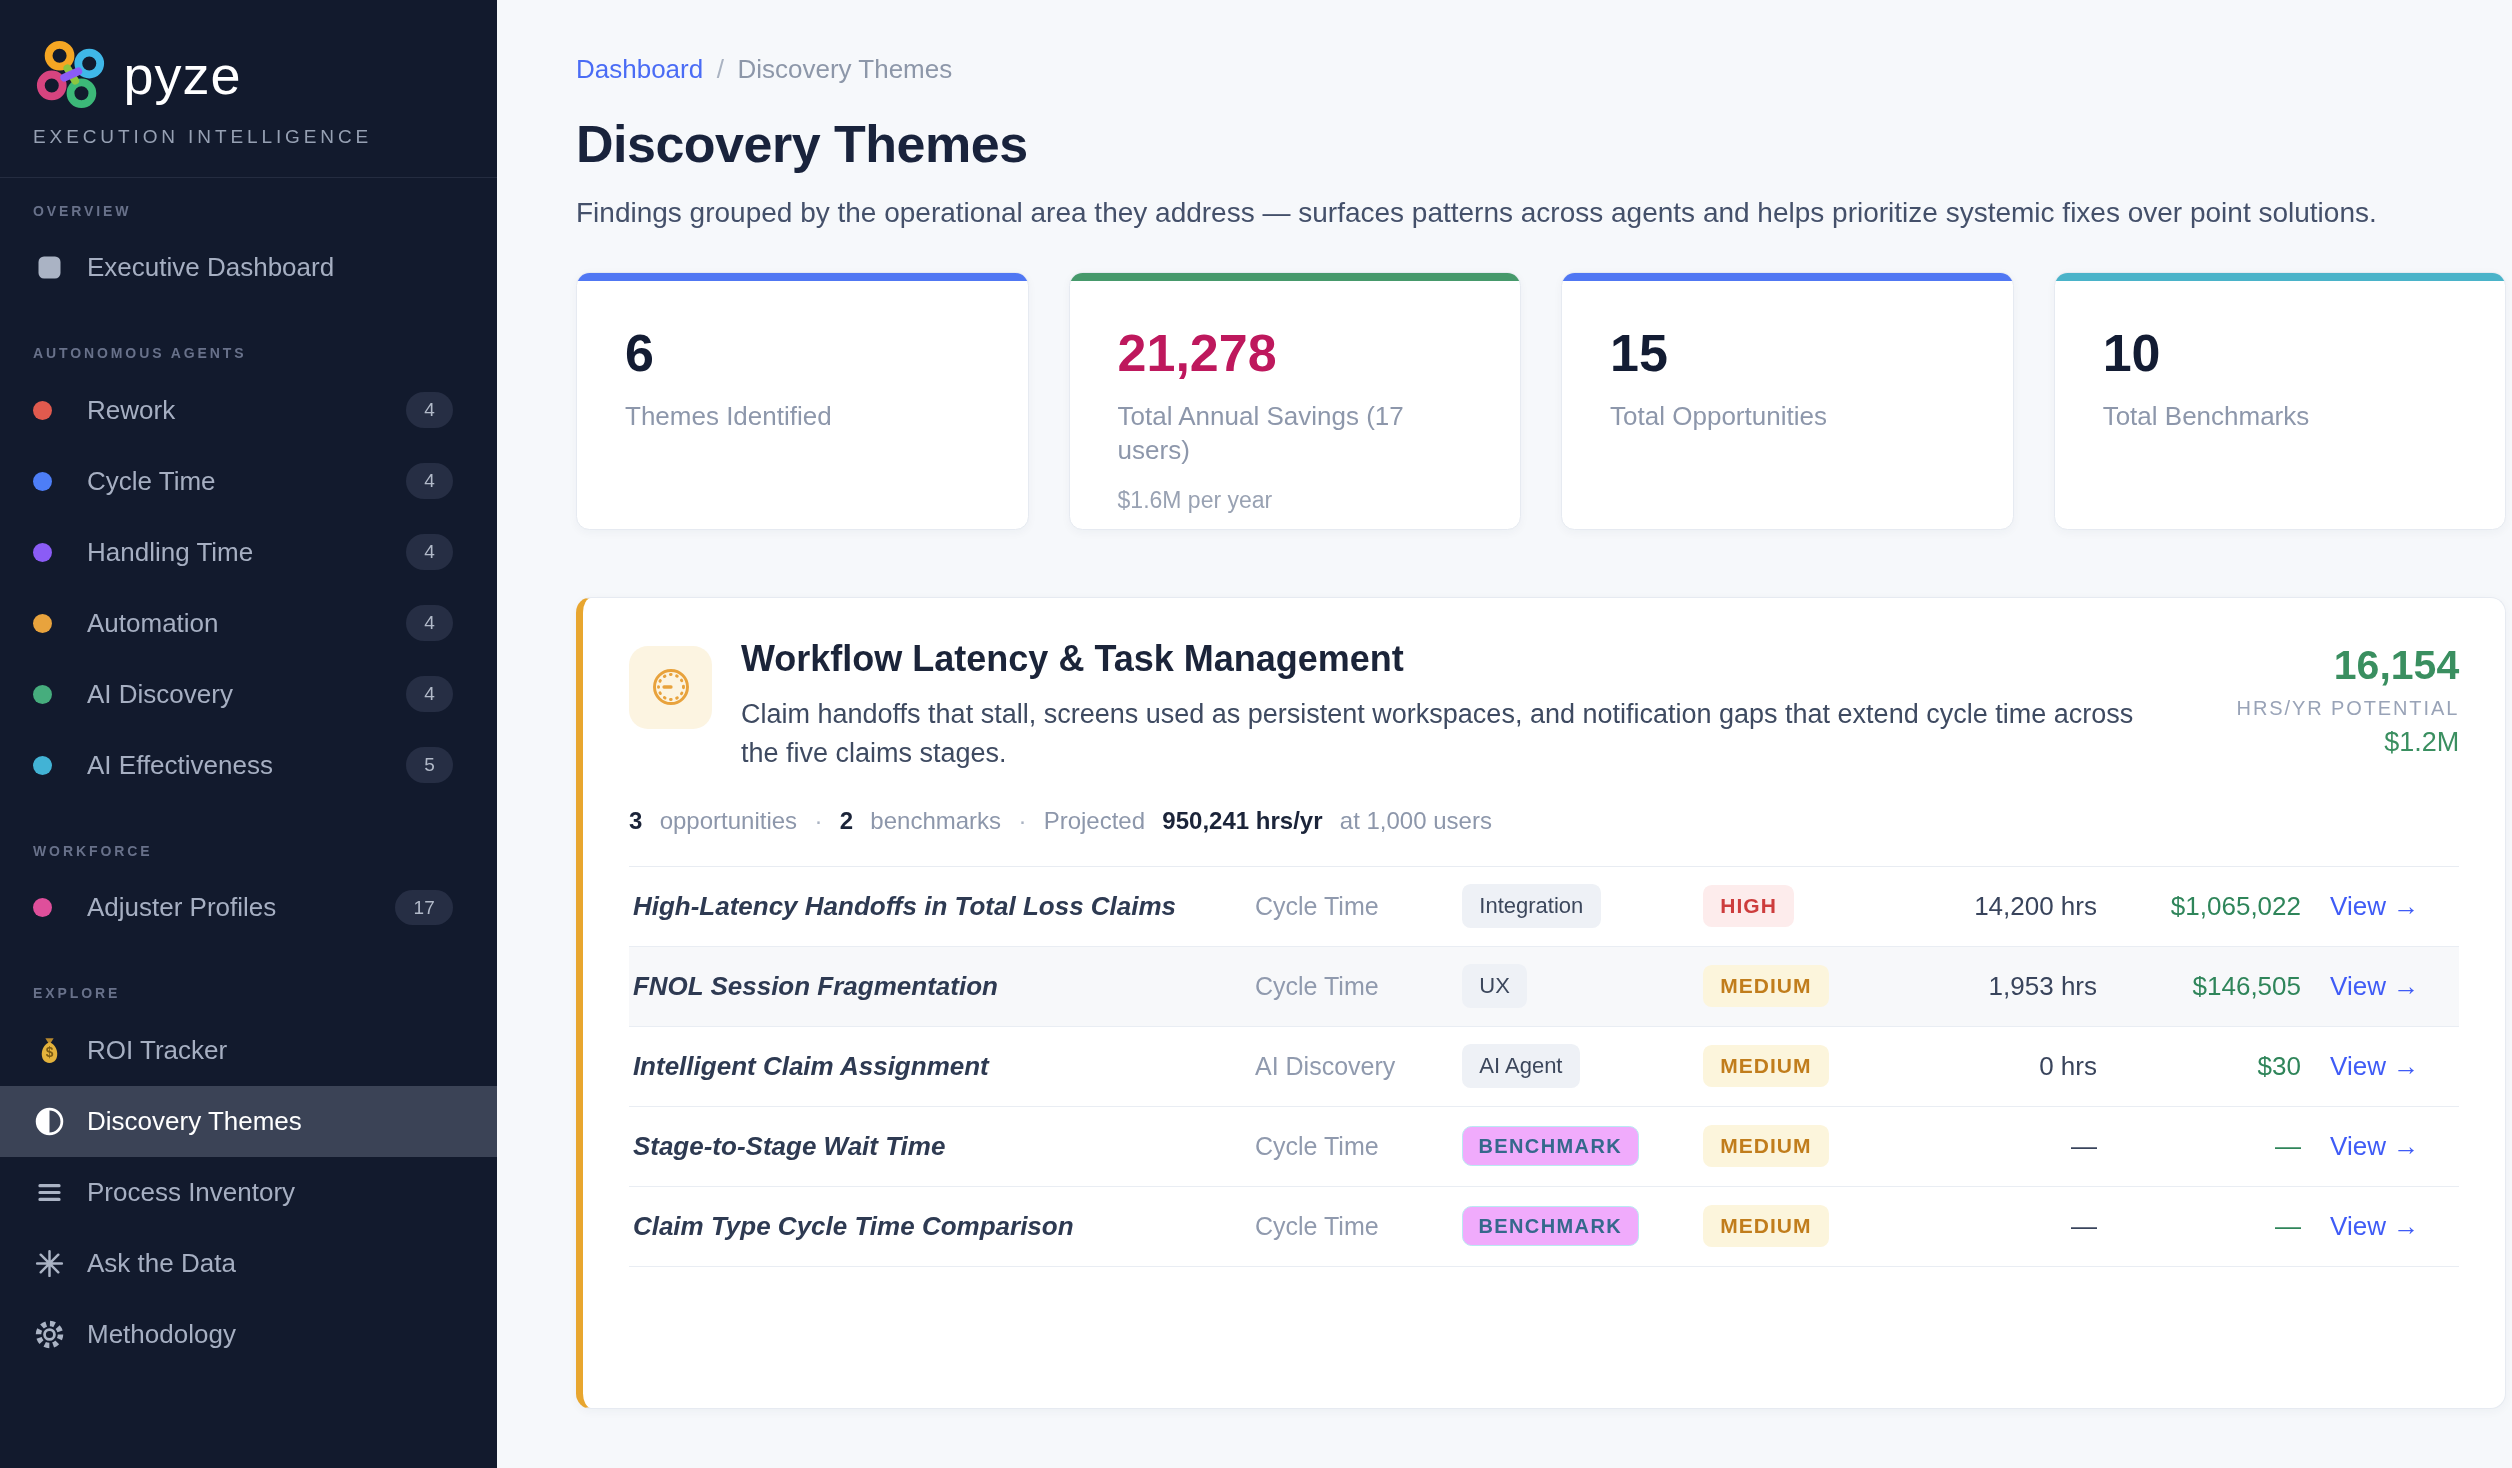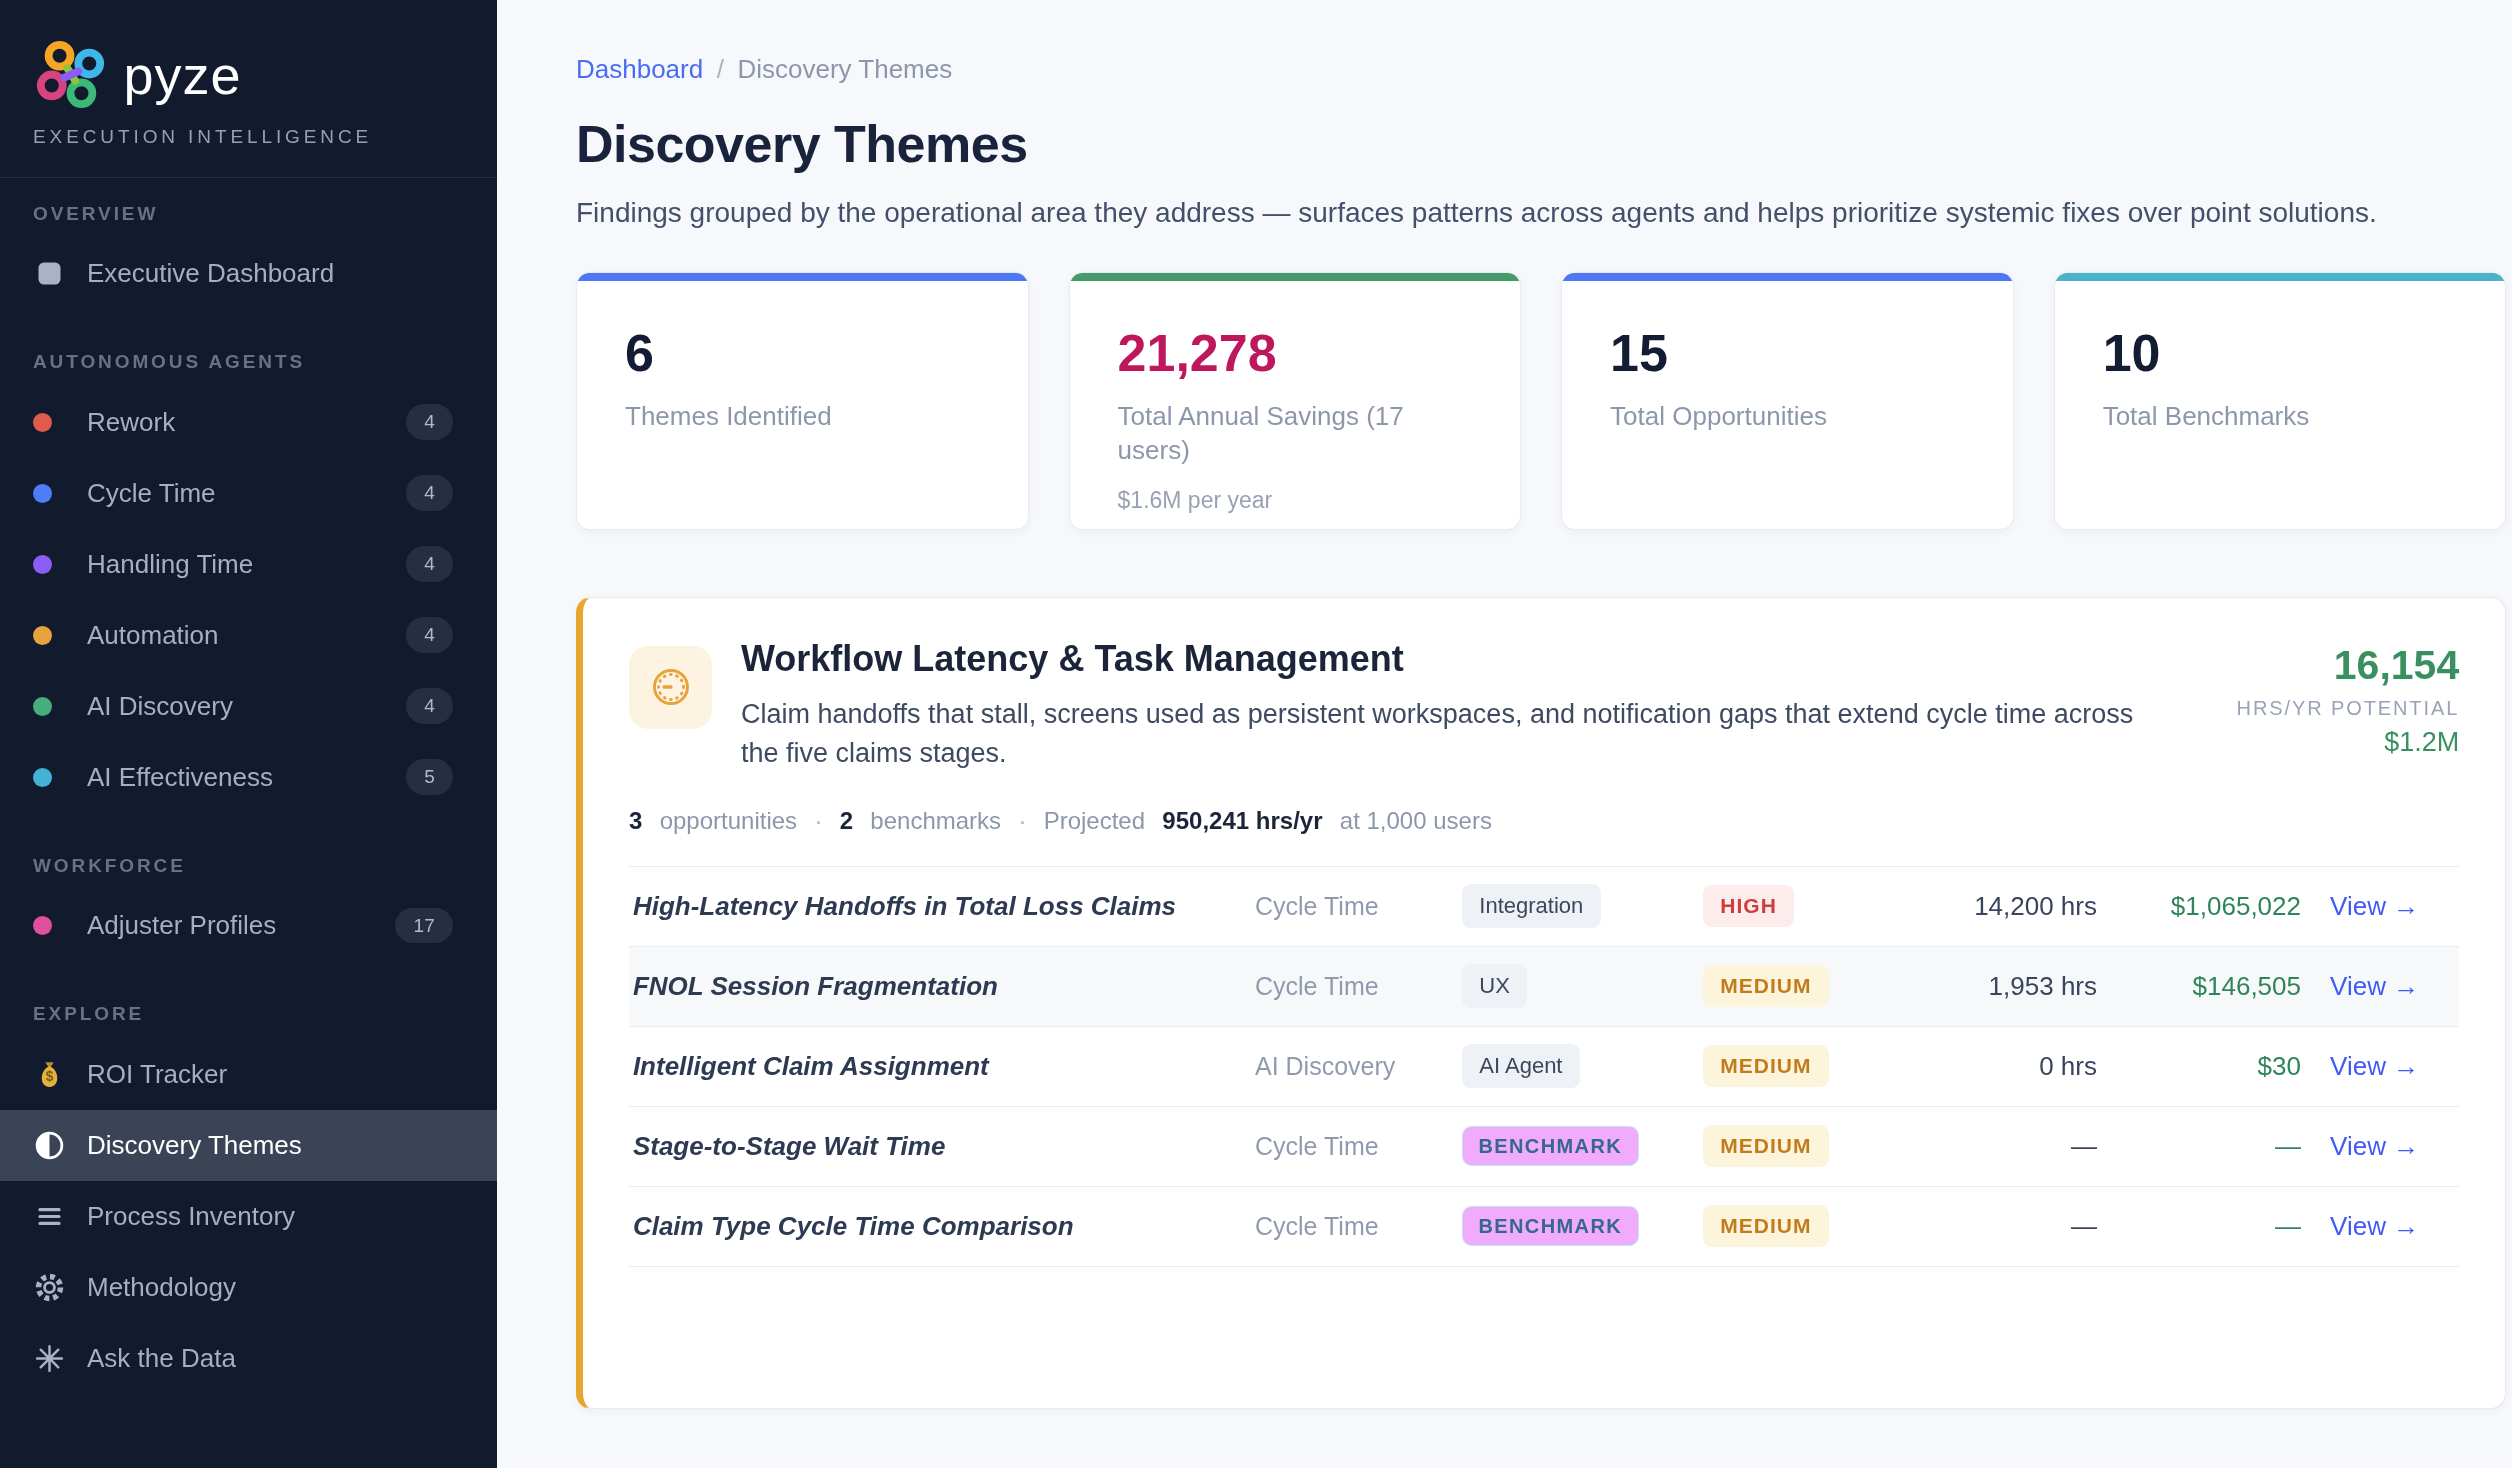--- a/index.html
+++ b/index.html
@@ -9,21 +9,21 @@
   
   .sidebar { position:absolute; left:0; top:0; width:497px; height:1468px;
     background:#121a2d; color:#a6afc2; }
   .logo-block { padding:37px 33px 29px 33px; border-bottom:1px solid #242c40; }
   .logo-row { display:flex; align-items:center; gap:15.4px; }
   .logo-mark { width:75px; height:75px; flex:0 0 auto; }
   .logo-text { font-size:54px; font-weight:500; color:#ffffff; letter-spacing:1px; }
   .tagline { margin-top:13.5px; font-size:19px; letter-spacing:3.9px; color:#96a0b3; }
 
   .nav-section-label { padding:0 33px; margin-top:42px; margin-bottom:13.5px;
-    font-size:19px; font-weight:700; letter-spacing:2.9px; color:#68718a; }
+    font-size:14px; font-weight:700; letter-spacing:2.9px; color:#68718a; }
   .nav-section-label.first { margin-top:25px; }
 
   .nav-item { display:flex; align-items:center; height:71px; padding:0 44px 0 33px;
     font-size:26px; color:#a6afc2; cursor:pointer; }
   .nav-item.selected { background:#3b4356; color:#ffffff; }
   .nav-icon { width:54px; flex:0 0 auto; display:flex; align-items:center; }
   .dot { width:19px; height:19px; border-radius:50%; }
   .dot-red{background:#e05a4e;} .dot-blue{background:#4d7ef7;} .dot-purple{background:#8b5cf6;}
   .dot-amber{background:#e8a33d;} .dot-green{background:#46ad7d;} .dot-cyan{background:#42b3d5;}
   .dot-pink{background:#df4f9b;}
@@ -211,34 +211,34 @@
   <div class="nav-item">
     <span class="nav-icon">
       <svg width="33" height="33" viewBox="0 0 24 24" stroke="#aab3c4" stroke-width="2.2" stroke-linecap="round">
         <path d="M5 7 h14 M5 12 h14 M5 17 h14"></path>
       </svg>
     </span>
     <span class="nav-label">Process Inventory</span>
   </div>
   <div class="nav-item">
     <span class="nav-icon">
+      <svg width="33" height="33" viewBox="0 0 24 24" stroke="#aab3c4" stroke-width="1.8" stroke-linecap="round">
+        <path d="M12 3 v18 M3 12 h18 M5.6 5.6 l12.8 12.8 M18.4 5.6 L5.6 18.4"></path>
+      </svg>
+    </span>
+    <span class="nav-label">Ask the Data</span>
+  </div>
+  <div class="nav-item">
+    <span class="nav-icon">
       <svg width="33" height="33" viewBox="0 0 24 24" fill="none">
         <circle cx="12" cy="12" r="8" stroke="#aab3c4" stroke-width="4" stroke-dasharray="3.5 2.8"></circle>
         <circle cx="12" cy="12" r="3.6" stroke="#aab3c4" stroke-width="2"></circle>
       </svg>
     </span>
     <span class="nav-label">Methodology</span>
-  </div>
-  <div class="nav-item">
-    <span class="nav-icon">
-      <svg width="33" height="33" viewBox="0 0 24 24" stroke="#aab3c4" stroke-width="1.8" stroke-linecap="round">
-        <path d="M12 3 v18 M3 12 h18 M5.6 5.6 l12.8 12.8 M18.4 5.6 L5.6 18.4"></path>
-      </svg>
-    </span>
-    <span class="nav-label">Ask the Data</span>
   </div>
 </aside>
 
 <main class="main">
 
   <nav class="breadcrumb">
     <span class="crumb-link">Dashboard</span>
     <span class="crumb-sep">/</span>
     <span class="crumb-current">Discovery Themes</span>
   </nav>

